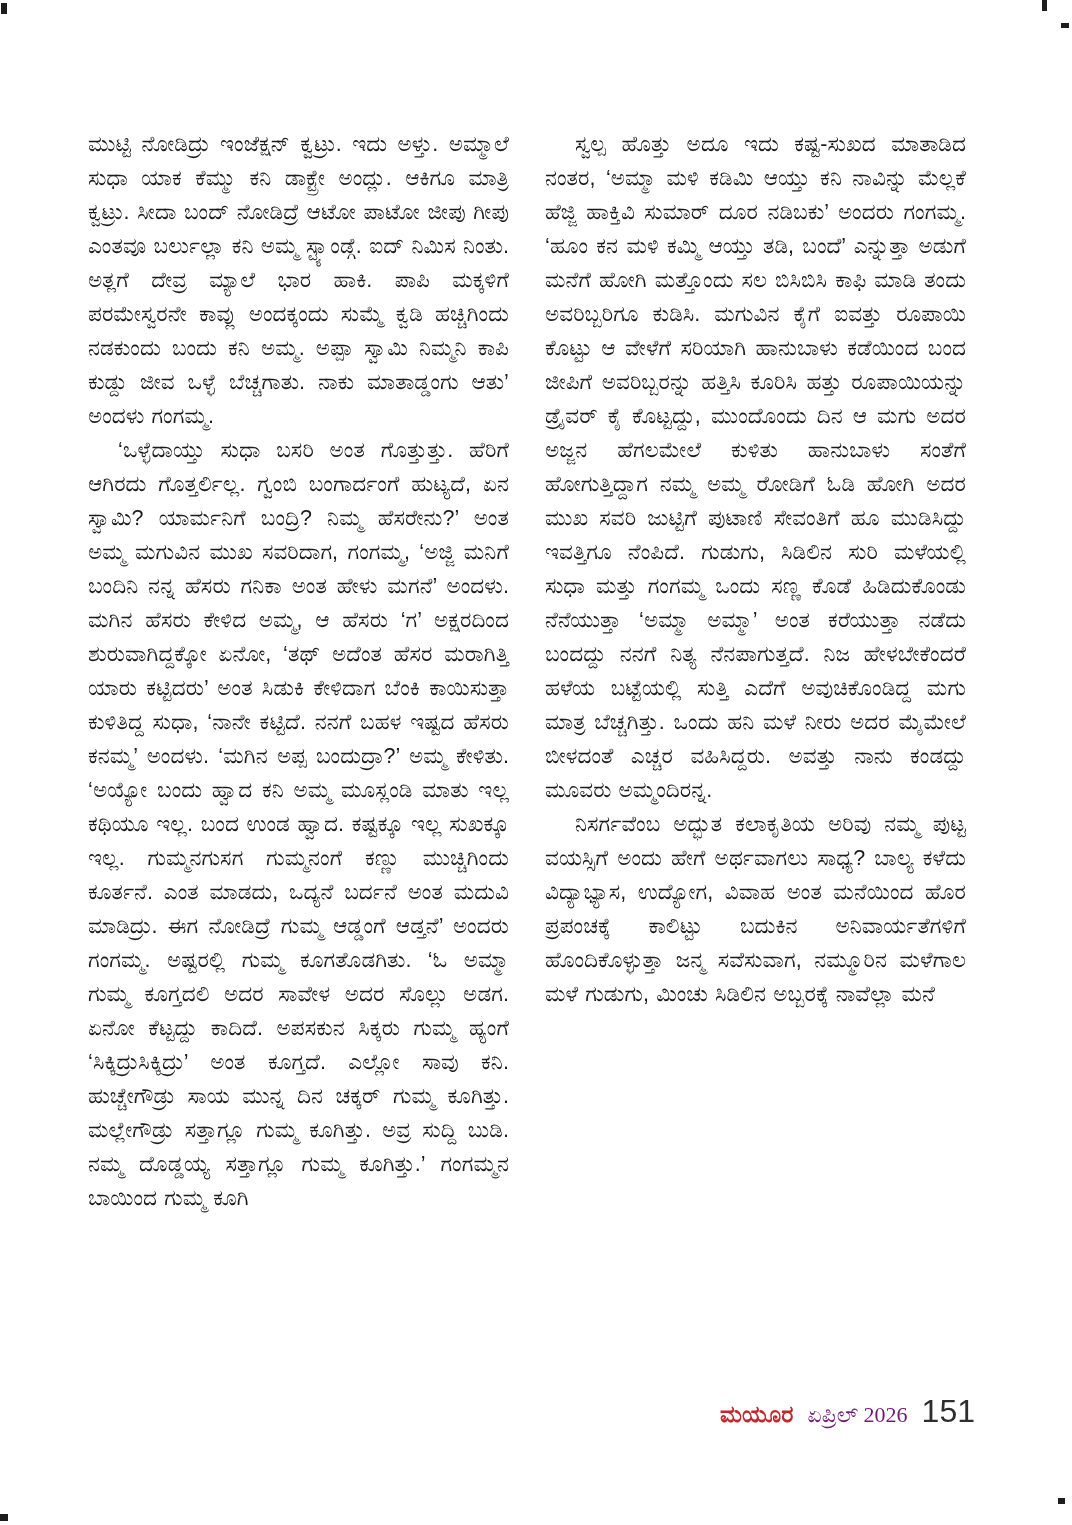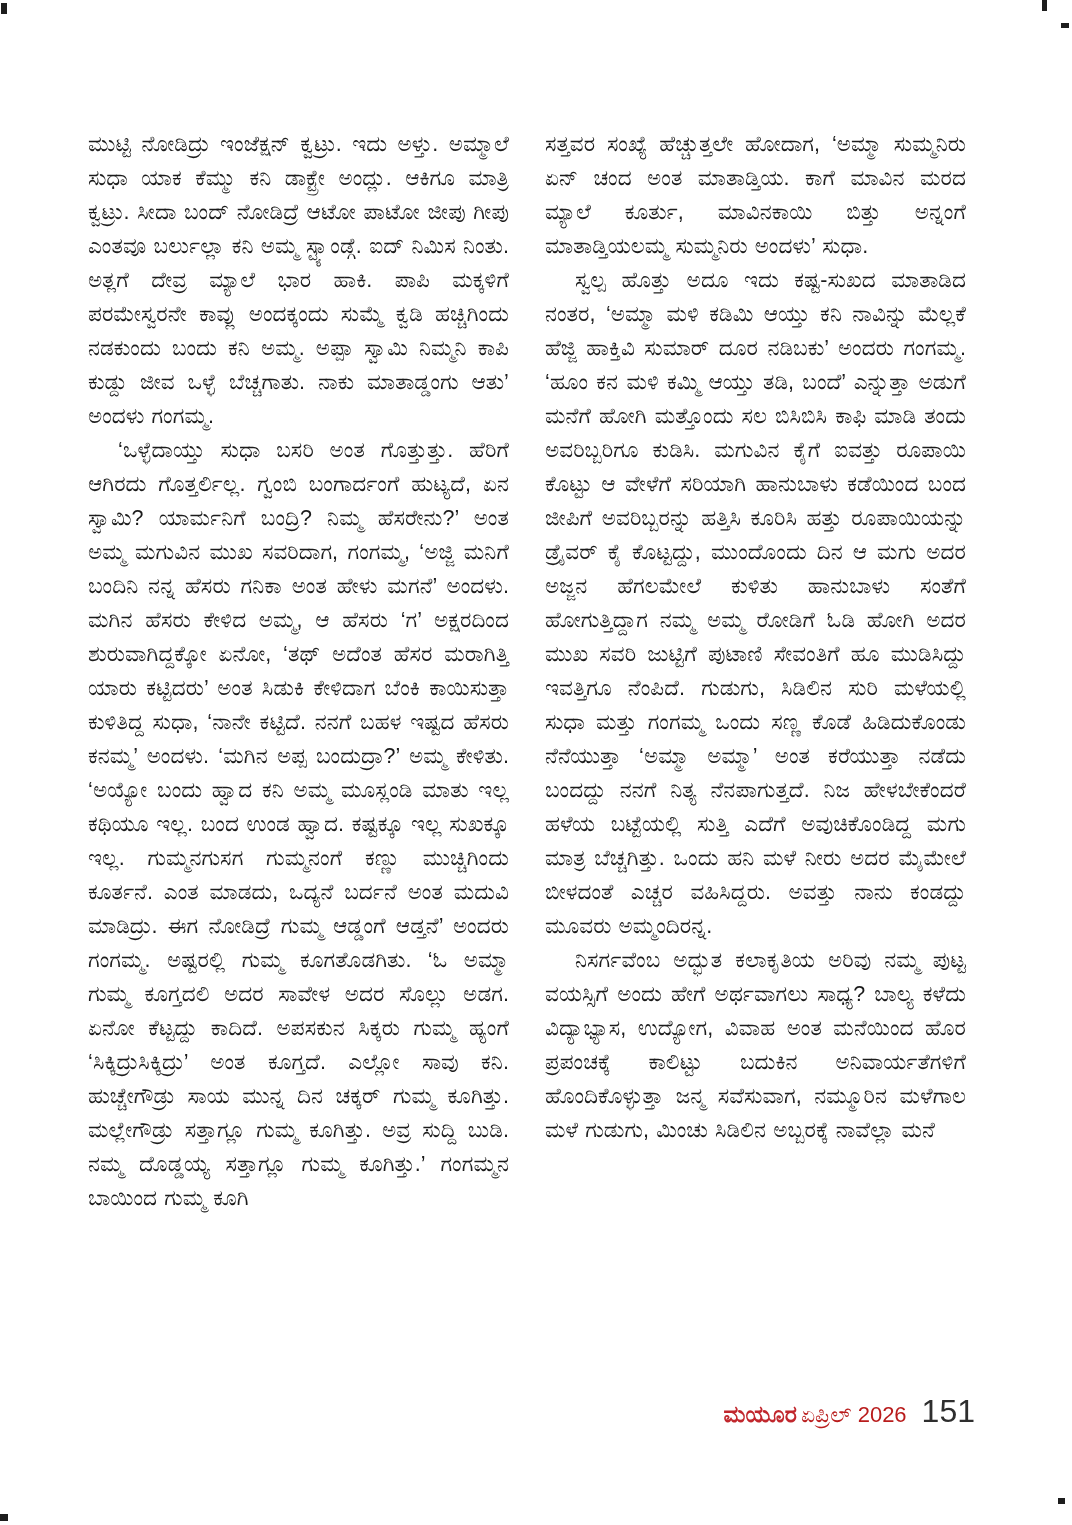--- a/index.html
+++ b/index.html
@@ -32,25 +32,25 @@
     word-spacing: 1px;
   }
   .col p.indent { text-indent: 30px; }
 
   .footer {
     position: absolute;
     top: 1393px;
     right: 97px;
     display: flex;
     align-items: baseline;
-    gap: 4px;
+    gap: 14px;
   }
   .footer .brand   { font-weight: bold; font-size: 23px; }
-  .footer .issue   { font-size: 22px; color: #b91c1c; }
-  .footer .pagenum { font-size: 32px; color: #2e2e2e; margin-left: 11px; }
+  .footer .issue   { font-size: 22px; color: #701a75; font-family: Liberation Serif, serif; }
+  .footer .pagenum { font-size: 32px; color: #2e2e2e; }
 
   
   .mark { position: absolute; background: #1d1d1d; }
   .mark-tl  { left: 1px;    top: 3px;     width: 6px; height: 11px; }
   .mark-tr1 { left: 1042px; top: 0;       width: 5px; height: 11px; }
   .mark-tr2 { left: 1061px; top: 23px;    width: 8px; height: 5px;  }
   .mark-bl  { left: 0;      top: 1514px;  width: 8px; height: 7px;  }
   .mark-br  { left: 1058px; top: 1498px;  width: 7px; height: 6px;  }
 </style>
 </head>
@@ -63,21 +63,20 @@
   <span class="mark mark-tr2"></span>
   <span class="mark mark-bl"></span>
   <span class="mark mark-br"></span>
 
   <div class="content">
     <div class="col">
       <p>ಮುಟ್ಟಿ ನೋಡಿದ್ರು ಇಂಜೆಕ್ಷನ್ ಕ್ವಟ್ರು. ಇದು ಅಳ್ತು. ಅಮ್ಮಾಲೆ ಸುಧಾ ಯಾಕ ಕೆಮ್ಮು ಕನಿ ಡಾಕ್ಟ್ರೇ ಅಂದ್ಲು. ಆಕಿಗೂ ಮಾತ್ರಿ ಕ್ವಟ್ರು. ಸೀದಾ ಬಂದ್ ನೋಡಿದ್ರೆ ಆಟೋ ಪಾಟೋ ಜೀಪು ಗೀಪು ಎಂತವೂ ಬರ್ಲುಲ್ಲಾ ಕನಿ ಅಮ್ಮ ಸ್ಟ್ಯಾಂಡ್ಗೆ. ಐದ್ ನಿಮಿಸ ನಿಂತು. ಅತ್ಲಗೆ ದೇವ್ರ ಮ್ಯಾಲೆ ಭಾರ ಹಾಕಿ. ಪಾಪಿ ಮಕ್ಕಳಿಗೆ ಪರಮೇಸ್ವರನೇ ಕಾವ್ಲು ಅಂದಕ್ಕಂದು ಸುಮ್ಮೆ ಕ್ವಡಿ ಹಚ್ಚಿಗಿಂದು ನಡಕುಂದು ಬಂದು ಕನಿ ಅಮ್ಮ. ಅಪ್ಪಾ ಸ್ವಾಮಿ ನಿಮ್ಮನಿ ಕಾಪಿ ಕುಡ್ದು ಜೀವ ಒಳ್ಳೆ ಬೆಚ್ಚಗಾತು. ನಾಕು ಮಾತಾಡ್ಡಂಗು ಆತು’ ಅಂದಳು ಗಂಗಮ್ಮ.</p>
       <p class="indent">‘ಒಳ್ಳೆದಾಯ್ತು ಸುಧಾ ಬಸರಿ ಅಂತ ಗೊತ್ತುತ್ತು. ಹೆರಿಗೆ ಆಗಿರದು ಗೊತ್ತರ್ಲಿಲ್ಲ. ಗ್ವಂಬಿ ಬಂಗಾರ್ದಂಗೆ ಹುಟ್ಯದೆ, ಏನ ಸ್ವಾಮಿ? ಯಾರ್ಮನಿಗೆ ಬಂದ್ರಿ? ನಿಮ್ಮ ಹೆಸರೇನು?’ ಅಂತ ಅಮ್ಮ ಮಗುವಿನ ಮುಖ ಸವರಿದಾಗ, ಗಂಗಮ್ಮ, ‘ಅಜ್ಜಿ ಮನಿಗೆ ಬಂದಿನಿ ನನ್ನ ಹೆಸರು ಗನಿಕಾ ಅಂತ ಹೇಳು ಮಗನೆ’ ಅಂದಳು. ಮಗಿನ ಹೆಸರು ಕೇಳಿದ ಅಮ್ಮ, ಆ ಹೆಸರು ‘ಗ’ ಅಕ್ಷರದಿಂದ ಶುರುವಾಗಿದ್ದಕ್ಕೋ ಏನೋ, ‘ತಥ್ ಅದೆಂತ ಹೆಸರ ಮರಾಗಿತ್ತಿ ಯಾರು ಕಟ್ಟಿದರು’ ಅಂತ ಸಿಡುಕಿ ಕೇಳಿದಾಗ ಬೆಂಕಿ ಕಾಯಿಸುತ್ತಾ ಕುಳಿತಿದ್ದ ಸುಧಾ, ‘ನಾನೇ ಕಟ್ಟಿದೆ. ನನಗೆ ಬಹಳ ಇಷ್ಟದ ಹೆಸರು ಕನಮ್ಮ’ ಅಂದಳು. ‘ಮಗಿನ ಅಪ್ಪ ಬಂದುದ್ರಾ?’ ಅಮ್ಮ ಕೇಳಿತು. ‘ಅಯ್ಯೋ ಬಂದು ಹ್ವಾದ ಕನಿ ಅಮ್ಮ ಮೂಸ್ಲಂಡಿ ಮಾತು ಇಲ್ಲ ಕಥಿಯೂ ಇಲ್ಲ. ಬಂದ ಉಂಡ ಹ್ವಾದ. ಕಷ್ಟಕ್ಕೂ ಇಲ್ಲ ಸುಖಕ್ಕೂ ಇಲ್ಲ. ಗುಮ್ಮನಗುಸಗ ಗುಮ್ಮನಂಗೆ ಕಣ್ಣು ಮುಚ್ಚಿಗಿಂದು ಕೂರ್ತನೆ. ಎಂತ ಮಾಡದು, ಒದ್ಯನೆ ಬರ್ದನೆ ಅಂತ ಮದುವಿ ಮಾಡಿದ್ರು. ಈಗ ನೋಡಿದ್ರೆ ಗುಮ್ಮ ಆಡ್ಡಂಗೆ ಆಡ್ತನೆ’ ಅಂದರು ಗಂಗಮ್ಮ. ಅಷ್ಟರಲ್ಲಿ ಗುಮ್ಮ ಕೂಗತೊಡಗಿತು. ‘ಓ ಅಮ್ಮಾ ಗುಮ್ಮ ಕೂಗ್ತದಲಿ ಅದರ ಸಾವೇಳ ಅದರ ಸೊಲ್ಲು ಅಡಗ. ಏನೋ ಕೆಟ್ಟದ್ದು ಕಾದಿದೆ. ಅಪಸಕುನ ಸಿಕ್ಕರು ಗುಮ್ಮ ಹ್ಯಂಗೆ ‘ಸಿಕ್ಕಿದ್ರುಸಿಕ್ಕಿದ್ರು’ ಅಂತ ಕೂಗ್ತದೆ. ಎಲ್ಲೋ ಸಾವು ಕನಿ. ಹುಚ್ಚೇಗೌಡ್ರು ಸಾಯ ಮುನ್ನ ದಿನ ಚಕ್ಕರ್ ಗುಮ್ಮ ಕೂಗಿತ್ತು. ಮಲ್ಲೇಗೌಡ್ರು ಸತ್ತಾಗ್ಲೂ ಗುಮ್ಮ ಕೂಗಿತ್ತು. ಅವ್ರ ಸುದ್ದಿ ಬುಡಿ. ನಮ್ಮ ದೊಡ್ಡಯ್ಯ ಸತ್ತಾಗ್ಲೂ ಗುಮ್ಮ ಕೂಗಿತ್ತು.’ ಗಂಗಮ್ಮನ ಬಾಯಿಂದ ಗುಮ್ಮ ಕೂಗಿ</p>
     </div>
     <div class="col">
-      <p>ಸತ್ತವರ ಸಂಖ್ಯೆ ಹೆಚ್ಚುತ್ತಲೇ ಹೋದಾಗ, ‘ಅಮ್ಮಾ ಸುಮ್ಮನಿರು ಏನ್ ಚಂದ ಅಂತ ಮಾತಾಡ್ತಿಯ. ಕಾಗೆ ಮಾವಿನ ಮರದ ಮ್ಯಾಲೆ ಕೂರ್ತು, ಮಾವಿನಕಾಯಿ ಬಿತ್ತು ಅನ್ನಂಗೆ ಮಾತಾಡ್ತಿಯಲಮ್ಮ ಸುಮ್ಮನಿರು ಅಂದಳು’ ಸುಧಾ.</p>
       <p class="indent">ಸ್ವಲ್ಪ ಹೊತ್ತು ಅದೂ ಇದು ಕಷ್ಟ-ಸುಖದ ಮಾತಾಡಿದ ನಂತರ, ‘ಅಮ್ಮಾ ಮಳಿ ಕಡಿಮಿ ಆಯ್ತು ಕನಿ ನಾವಿನ್ನು ಮೆಲ್ಲಕೆ ಹೆಜ್ಜಿ ಹಾಕ್ತಿವಿ ಸುಮಾರ್ ದೂರ ನಡಿಬಕು’ ಅಂದರು ಗಂಗಮ್ಮ. ‘ಹೂಂ ಕನ ಮಳಿ ಕಮ್ಮಿ ಆಯ್ತು ತಡಿ, ಬಂದೆ’ ಎನ್ನುತ್ತಾ ಅಡುಗೆ ಮನೆಗೆ ಹೋಗಿ ಮತ್ತೊಂದು ಸಲ ಬಿಸಿಬಿಸಿ ಕಾಫಿ ಮಾಡಿ ತಂದು ಅವರಿಬ್ಬರಿಗೂ ಕುಡಿಸಿ. ಮಗುವಿನ ಕೈಗೆ ಐವತ್ತು ರೂಪಾಯಿ ಕೊಟ್ಟು ಆ ವೇಳೆಗೆ ಸರಿಯಾಗಿ ಹಾನುಬಾಳು ಕಡೆಯಿಂದ ಬಂದ ಜೀಪಿಗೆ ಅವರಿಬ್ಬರನ್ನು ಹತ್ತಿಸಿ ಕೂರಿಸಿ ಹತ್ತು ರೂಪಾಯಿಯನ್ನು ಡ್ರೈವರ್ ಕೈ ಕೊಟ್ಟದ್ದು, ಮುಂದೊಂದು ದಿನ ಆ ಮಗು ಅದರ ಅಜ್ಜನ ಹೆಗಲಮೇಲೆ ಕುಳಿತು ಹಾನುಬಾಳು ಸಂತೆಗೆ ಹೋಗುತ್ತಿದ್ದಾಗ ನಮ್ಮ ಅಮ್ಮ ರೋಡಿಗೆ ಓಡಿ ಹೋಗಿ ಅದರ ಮುಖ ಸವರಿ ಜುಟ್ಟಿಗೆ ಪುಟಾಣಿ ಸೇವಂತಿಗೆ ಹೂ ಮುಡಿಸಿದ್ದು ಇವತ್ತಿಗೂ ನೆಂಪಿದೆ. ಗುಡುಗು, ಸಿಡಿಲಿನ ಸುರಿ ಮಳೆಯಲ್ಲಿ ಸುಧಾ ಮತ್ತು ಗಂಗಮ್ಮ ಒಂದು ಸಣ್ಣ ಕೊಡೆ ಹಿಡಿದುಕೊಂಡು ನೆನೆಯುತ್ತಾ ‘ಅಮ್ಮಾ ಅಮ್ಮಾ’ ಅಂತ ಕರೆಯುತ್ತಾ ನಡೆದು ಬಂದದ್ದು ನನಗೆ ನಿತ್ಯ ನೆನಪಾಗುತ್ತದೆ. ನಿಜ ಹೇಳಬೇಕೆಂದರೆ ಹಳೆಯ ಬಟ್ಟೆಯಲ್ಲಿ ಸುತ್ತಿ ಎದೆಗೆ ಅವುಚಿಕೊಂಡಿದ್ದ ಮಗು ಮಾತ್ರ ಬೆಚ್ಚಗಿತ್ತು. ಒಂದು ಹನಿ ಮಳೆ ನೀರು ಅದರ ಮೈಮೇಲೆ ಬೀಳದಂತೆ ಎಚ್ಚರ ವಹಿಸಿದ್ದರು. ಅವತ್ತು ನಾನು ಕಂಡದ್ದು ಮೂವರು ಅಮ್ಮಂದಿರನ್ನ.</p>
       <p class="indent">ನಿಸರ್ಗವೆಂಬ ಅದ್ಭುತ ಕಲಾಕೃತಿಯ ಅರಿವು ನಮ್ಮ ಪುಟ್ಟ ವಯಸ್ಸಿಗೆ ಅಂದು ಹೇಗೆ ಅರ್ಥವಾಗಲು ಸಾಧ್ಯ? ಬಾಲ್ಯ ಕಳೆದು ವಿದ್ಯಾಭ್ಯಾಸ, ಉದ್ಯೋಗ, ವಿವಾಹ ಅಂತ ಮನೆಯಿಂದ ಹೊರ ಪ್ರಪಂಚಕ್ಕೆ ಕಾಲಿಟ್ಟು ಬದುಕಿನ ಅನಿವಾರ್ಯತೆಗಳಿಗೆ ಹೊಂದಿಕೊಳ್ಳುತ್ತಾ ಜನ್ಮ ಸವೆಸುವಾಗ, ನಮ್ಮೂರಿನ ಮಳೆಗಾಲ ಮಳೆ ಗುಡುಗು, ಮಿಂಚು ಸಿಡಿಲಿನ ಅಬ್ಬರಕ್ಕೆ ನಾವೆಲ್ಲಾ ಮನೆ</p>
     </div>
   </div>
 
   <div class="footer">
     <span class="brand" style="color: rgb(193, 39, 45);">ಮಯೂರ</span>
     <span class="issue">ಏಪ್ರಿಲ್ 2026</span>
     <span class="pagenum">151</span>
   </div>

